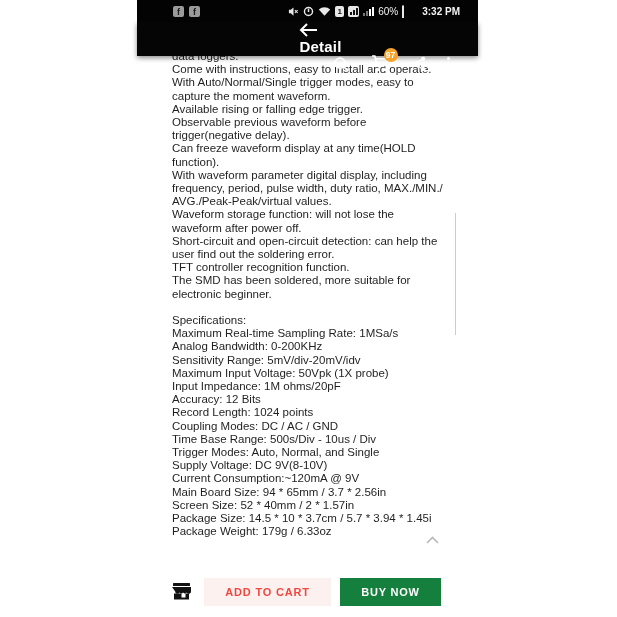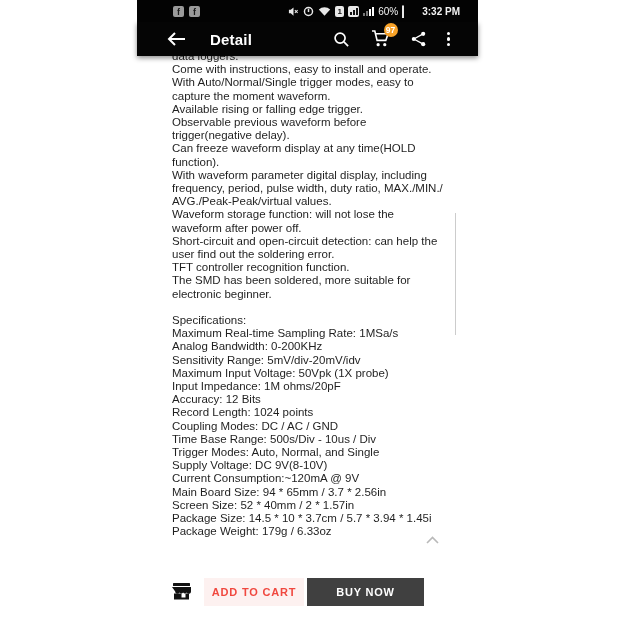--- a/index.html
+++ b/index.html
@@ -40,20 +40,21 @@
   .batt .shell::before { content:""; position:absolute; left:-1px; right:-1px; bottom:-1px; height:7px; background:#e8e8e8; }
   .batt .tip { width:4px; height:2px; background:#e8e8e8; margin:0 auto; }
   .sb-time { margin-left:14px; white-space:nowrap;font-weight:bold; }
   .sb-pct { white-space:nowrap; }
 
   
   .appbar {
     position:absolute; top:22px; left:0; right:0; height:34px; background:#050505;
     display:flex; align-items:center; z-index:20; padding:0 28px 0 30px;
     box-shadow:0 2px 5px rgba(0,0,0,0.45);
+    flex-direction:column;
   }
   .appbar .title { color:#ffffff; font-size:15px; font-weight:bold; margin-left:24px; letter-spacing:0.2px; }
   .ab-right { margin-left:auto; display:flex; align-items:center; gap:21px; }
   .cart-wrap { position:relative; }
   .cart-badge {
     position:absolute; top:-7px; right:-8px; min-width:14px; height:14px; border-radius:7px;
     background:#f7a228; color:#fff; font-size:8.5px; font-weight:bold;
     display:flex; align-items:center; justify-content:center; padding:0 2px;
   }
   .menu-dots { display:flex; flex-direction:column; gap:2px; }
@@ -72,22 +73,22 @@
   
   .footer {
     position:absolute; left:0; right:0; top:576px; height:31px; background:#fff; z-index:10;
     display:flex; align-items:center; padding-left:34px;
   }
   .store-ic { margin-right:12px; display:flex; align-items:center; }
   .btn {
     height:28px; display:flex; align-items:center; justify-content:center;
     font-size:11px; font-weight:bold; letter-spacing:0.8px; cursor:pointer;
   }
-  .btn-add { width:100px; background:#fdf1f0; color:#f0483f; margin-right:3px; }
-  .btn-buy { width:117px; background:#404040; color:#ffffff; }
+  .btn-add { width:127px; background:#fdf1f0; color:#f0483f; margin-right:9px; }
+  .btn-buy { width:101px; background:#15803d; color:#ffffff; }
 </style>
 </head>
 <body>
 
 <div class="canvas">
   <div class="phone">
 
     <div class="statusbar">
       <div class="fb-badge">f</div>
       <div class="fb-badge">f</div>

